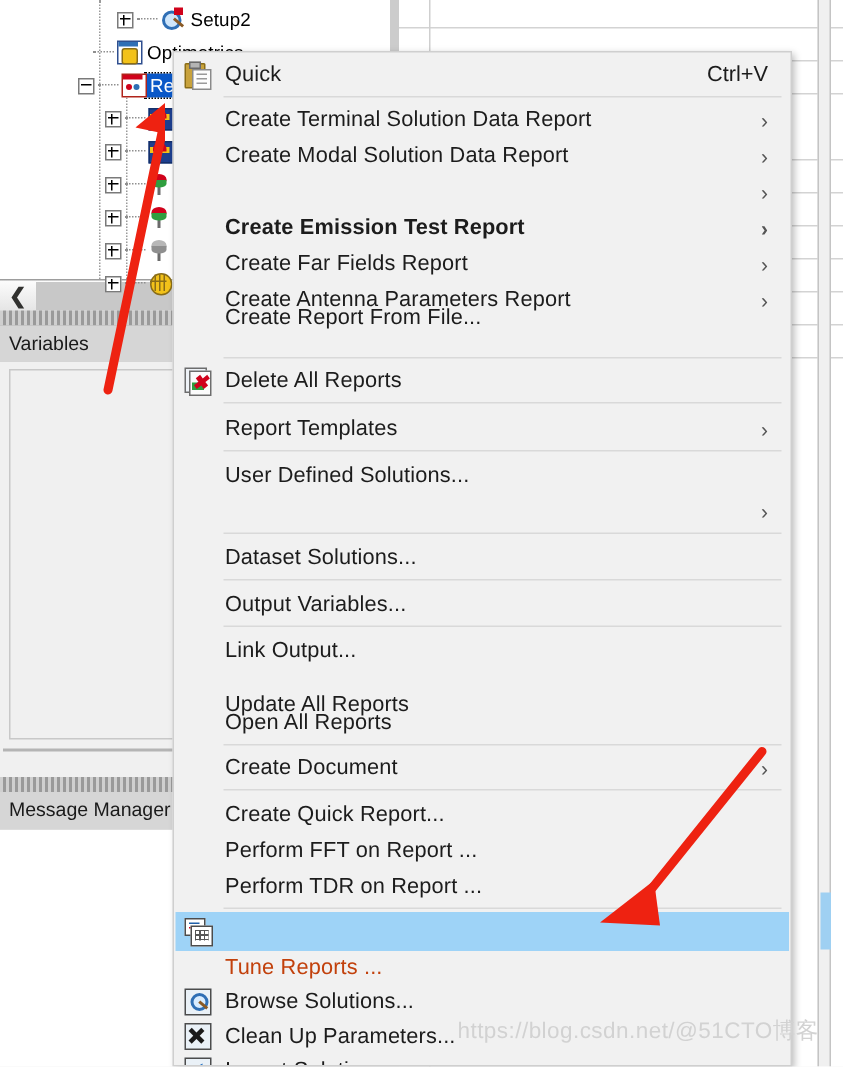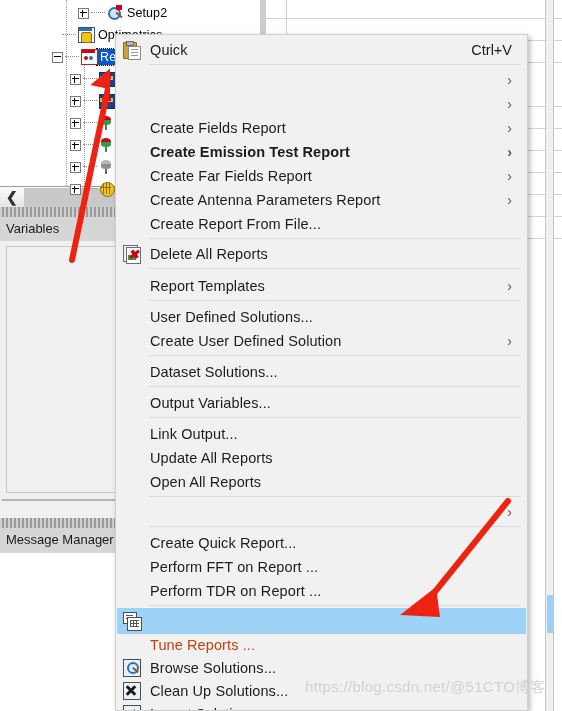--- a/index.html
+++ b/index.html
@@ -324,82 +324,83 @@
   <div class="ctx">
     <div class="ctx-gutter"></div>
     <div id="menu-items">
         <div class="mi" style="top: 2px;">
           <span class="mi-icon"><span class="i-paste"><i class="clip"></i><i class="clip2"></i><i class="sheet2"></i></span></span>
           <span class="mi-text">Quick</span>
           <span class="mi-accel">Ctrl+V</span>
         </div>
         <div class="ctx-sep" style="top: 29px;"></div>
         <div class="mi" style="top: 32px;">
+          <span class="mi-text">Create Terminal Solution Data Report</span>
           <span class="mi-arrow">›</span>
         </div>
         <div class="mi" style="top: 56px;">
+          <span class="mi-text">Create Modal Solution Data Report</span>
           <span class="mi-arrow">›</span>
         </div>
         <div class="mi" style="top: 80px;">
-          <span class="mi-text">Create Fields Report</span>
           <span class="mi-arrow">›</span>
         </div>
         <div class="mi" style="top: 104px; font-weight: bold;">
           <span class="mi-text">Create Emission Test Report</span>
           <span class="mi-arrow">›</span>
         </div>
         <div class="mi" style="top: 128px;">
           <span class="mi-text">Create Far Fields Report</span>
           <span class="mi-arrow">›</span>
         </div>
         <div class="mi" style="top: 152px;">
           <span class="mi-text">Create Antenna Parameters Report</span>
           <span class="mi-arrow">›</span>
         </div>
-        <div class="mi" style="top: 176px; text-decoration: underline;">
+        <div class="mi" style="top: 164px; text-decoration: underline;">
           <span class="mi-text">Create Report From File...</span>
         </div>
         <div class="ctx-sep" style="top: 203px;"></div>
         <div class="mi" style="top: 206px;">
           <span class="mi-icon"><span class="i-report"><i class="s1"></i><i class="s2"></i><i class="g"></i><i class="x">✖</i></span></span>
           <span class="mi-text">Delete All Reports</span>
         </div>
         <div class="ctx-sep" style="top: 233px;"></div>
         <div class="mi" style="top: 238px;">
           <span class="mi-text">Report Templates</span>
           <span class="mi-arrow">›</span>
         </div>
         <div class="ctx-sep" style="top: 265px;"></div>
         <div class="mi" style="top: 269px;">
           <span class="mi-text">User Defined Solutions...</span>
         </div>
         <div class="mi" style="top: 293px;">
-          <span class="mi-text">Create User Defined Solution</span>
           <span class="mi-arrow">›</span>
         </div>
         <div class="ctx-sep" style="top: 320px;"></div>
         <div class="mi" style="top: 324px;">
           <span class="mi-text">Dataset Solutions...</span>
         </div>
         <div class="ctx-sep" style="top: 351px;"></div>
         <div class="mi" style="top: 355px;">
           <span class="mi-text">Output Variables...</span>
         </div>
         <div class="ctx-sep" style="top: 382px;"></div>
         <div class="mi" style="top: 386px;">
           <span class="mi-text">Link Output...</span>
         </div>
-        <div class="mi" style="top: 410px;">
+        <div class="mi" style="top: 422px;">
           <span class="mi-text">Update All Reports</span>
         </div>
         <div class="mi" style="top: 434px;">
           <span class="mi-text">Open All Reports</span>
         </div>
         <div class="ctx-sep" style="top: 461px;"></div>
         <div class="mi" style="top: 464px;">
+          <span class="mi-text">Create Document</span>
           <span class="mi-arrow">›</span>
         </div>
         <div class="ctx-sep" style="top: 491px;"></div>
         <div class="mi" style="top: 495px;">
           <span class="mi-text">Create Quick Report...</span>
         </div>
         <div class="mi" style="top: 519px;">
           <span class="mi-text">Perform FFT on Report ...</span>
         </div>
         <div class="mi" style="top: 543px;">
@@ -411,21 +412,21 @@
         </div>
         <div class="mi disabled" style="top: 597px;">
           <span class="mi-text">Tune Reports ...</span>
         </div>
         <div class="mi" style="top: 620px;">
           <span class="mi-icon"><span class="i-browse"><i class="pg"></i><i class="mag"></i><i class="hdl"></i></span></span>
           <span class="mi-text">Browse Solutions...</span>
         </div>
         <div class="mi" style="top: 643px;">
           <span class="mi-icon"><span class="i-clean"><i class="pg"></i><i class="xm"></i></span></span>
-          <span class="mi-text">Clean Up Solutions...</span>
+          <span class="mi-text">Clean Up Parameters...</span>
         </div>
         <div class="mi" style="top: 666px;">
           <span class="mi-icon"><span class="i-import"><i class="pg"></i><i class="ar"></i></span></span>
           <span class="mi-text">Import Solutions</span>
         </div>
       </div>
   </div>
 
   <svg class="arrow" style="left:30px;top:55px;" width="80" height="215" viewBox="0 0 80 215">
     <line x1="42" y1="205" x2="80" y2="24" stroke="#ee2211" stroke-width="6" stroke-linecap="round"></line>

